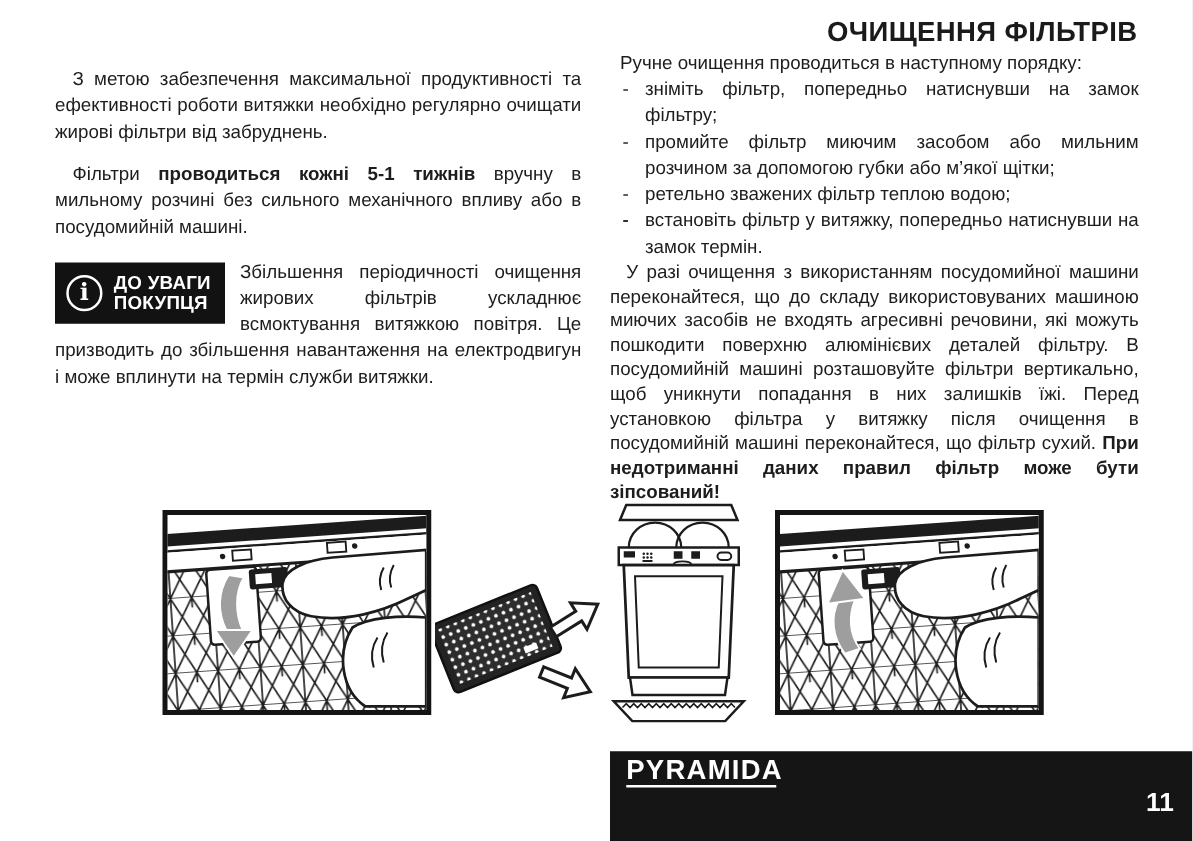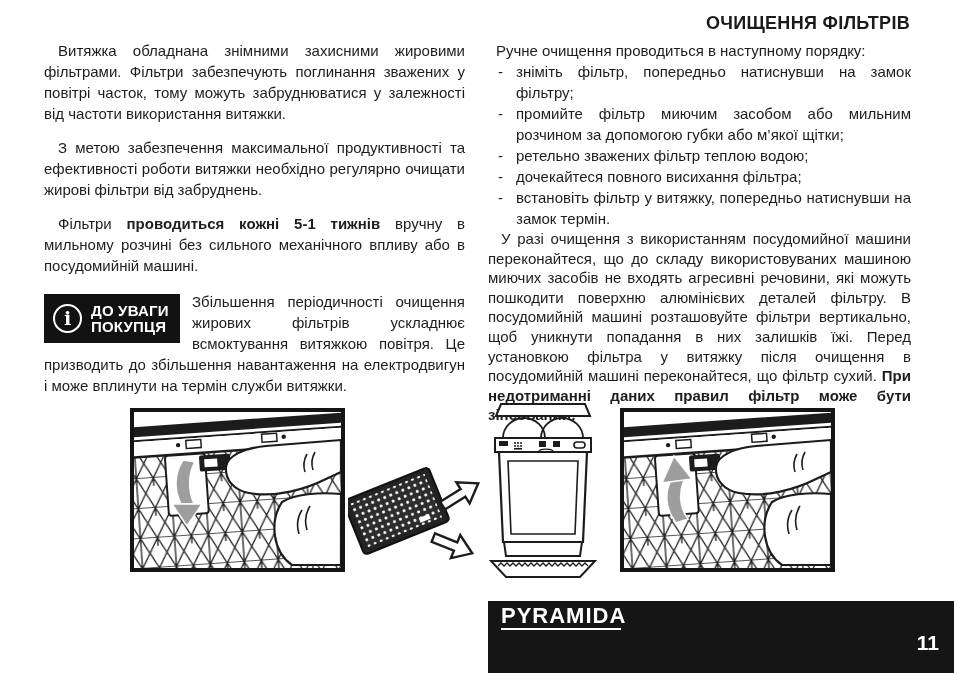--- a/index.html
+++ b/index.html
@@ -2,21 +2,21 @@
 <html><head>
 <meta charset="utf-8">
 <style>
   html,body{margin:0;padding:0;background:#e8e8e8;}
   .page{
     position:relative;width:954px;height:673px;background:#ffffff;overflow:hidden;
     font-family:"Liberation Sans",sans-serif;color:#1d1d1d;
   }
   .page-title{
     position:absolute;top:13px;right:44px;
-    font-size:18px;font-weight:bold;letter-spacing:.3px;color:#1a1a1a;
+    font-size:22px;font-weight:bold;letter-spacing:.3px;color:#1a1a1a;
   }
   .col{position:absolute;top:40px;font-size:15px;line-height:21px;text-align:justify;}
   .col-left{left:44px;width:421px;}
   .col-right{left:488px;width:423px;}
   .col p{margin:0;}
   .indent{text-indent:14px;}
   .gap{margin-top:13px !important;}
   b{font-weight:bold;}
 
   
@@ -68,21 +68,20 @@
   }
 </style>
 </head>
 <body>
 
 <div class="page">
 
   <div class="page-title">ОЧИЩЕННЯ ФІЛЬТРІВ</div>
 
   <div class="col col-left">
-    <p class="indent">Витяжка обладнана знімними захисними жировими фільтрами. Фільтри забезпечують поглинання зважених у повітрі часток, тому можуть забруднюватися у залежності від частоти використання витяжки.</p>
     <p class="indent gap">З метою забезпечення максимальної продуктивності та ефективності роботи витяжки необхідно регулярно очищати жирові фільтри від забруднень.</p>
     <p class="indent gap"><span>Фільтри </span><b>проводиться кожні 5-1 тижнів</b><span> вручну в мильному розчині без сильного механічного впливу або в посудомийній машині.</span></p>
 
     <div class="notice">
       <div class="notice-box">
         <span class="info-circle">i</span>
         <span class="notice-label">
           <span>ДО УВАГИ</span><br>
           <span>ПОКУПЦЯ</span>
         </span>
@@ -90,21 +89,21 @@
       <span>Збільшення періодичності очищення жирових фільтрів ускладнює всмоктування витяжкою повітря. Це призводить до збільшення навантаження на електродвигун і може вплинути на термін служби витяжки.</span>
     </div>
   </div>
 
   <div class="col col-right">
     <p style="text-indent:8px;">Ручне очищення проводиться в наступному порядку:</p>
     <ul class="steps">
       <li><span class="dash">-</span><span>зніміть фільтр, попередньо натиснувши на замок фільтру;</span></li>
       <li><span class="dash">-</span><span>промийте фільтр миючим засобом або мильним розчином за допомогою губки або м’якої щітки;</span></li>
       <li><span class="dash">-</span><span>ретельно зважених фільтр теплою водою;</span></li>
-      <li><span class="dash">-</span><span>дочекайтеся повного висихання фільтра;</span></li>
+      <li><span class="dash">-</span></li>
       <li><span class="dash">-</span><span>встановіть фільтр у витяжку, попередньо натиснувши на замок термін.</span></li>
     </ul>
     <p class="para-dw"><span>У разі очищення з використанням посудомийної машини переконайтеся, що до складу використовуваних машиною миючих засобів не входять агресивні речовини, які можуть пошкодити поверхню алюмінієвих деталей фільтру. В посудомийній машині розташовуйте фільтри вертикально, щоб уникнути попадання в них залишків їжі. Перед установкою фільтра у витяжку після очищення в посудомийній машині переконайтеся, що фільтр сухий. </span><b>При недотриманні даних правил фільтр може бути зіпсований!</b></p>
   </div>
 
   <div class="panel" id="panel-release">
     <svg width="207" height="156" viewBox="0 0 207 156">
       <defs>
         <pattern id="mesh1" width="34" height="30" patternUnits="userSpaceOnUse">
           <path d="M0 30 L17 0 L34 30 Z M0 0 L17 30 L34 0 M0 0 V30 M34 0 V30 M17 0 V8" fill="none" stroke="#1d1d1d" stroke-width="1.3"></path>

